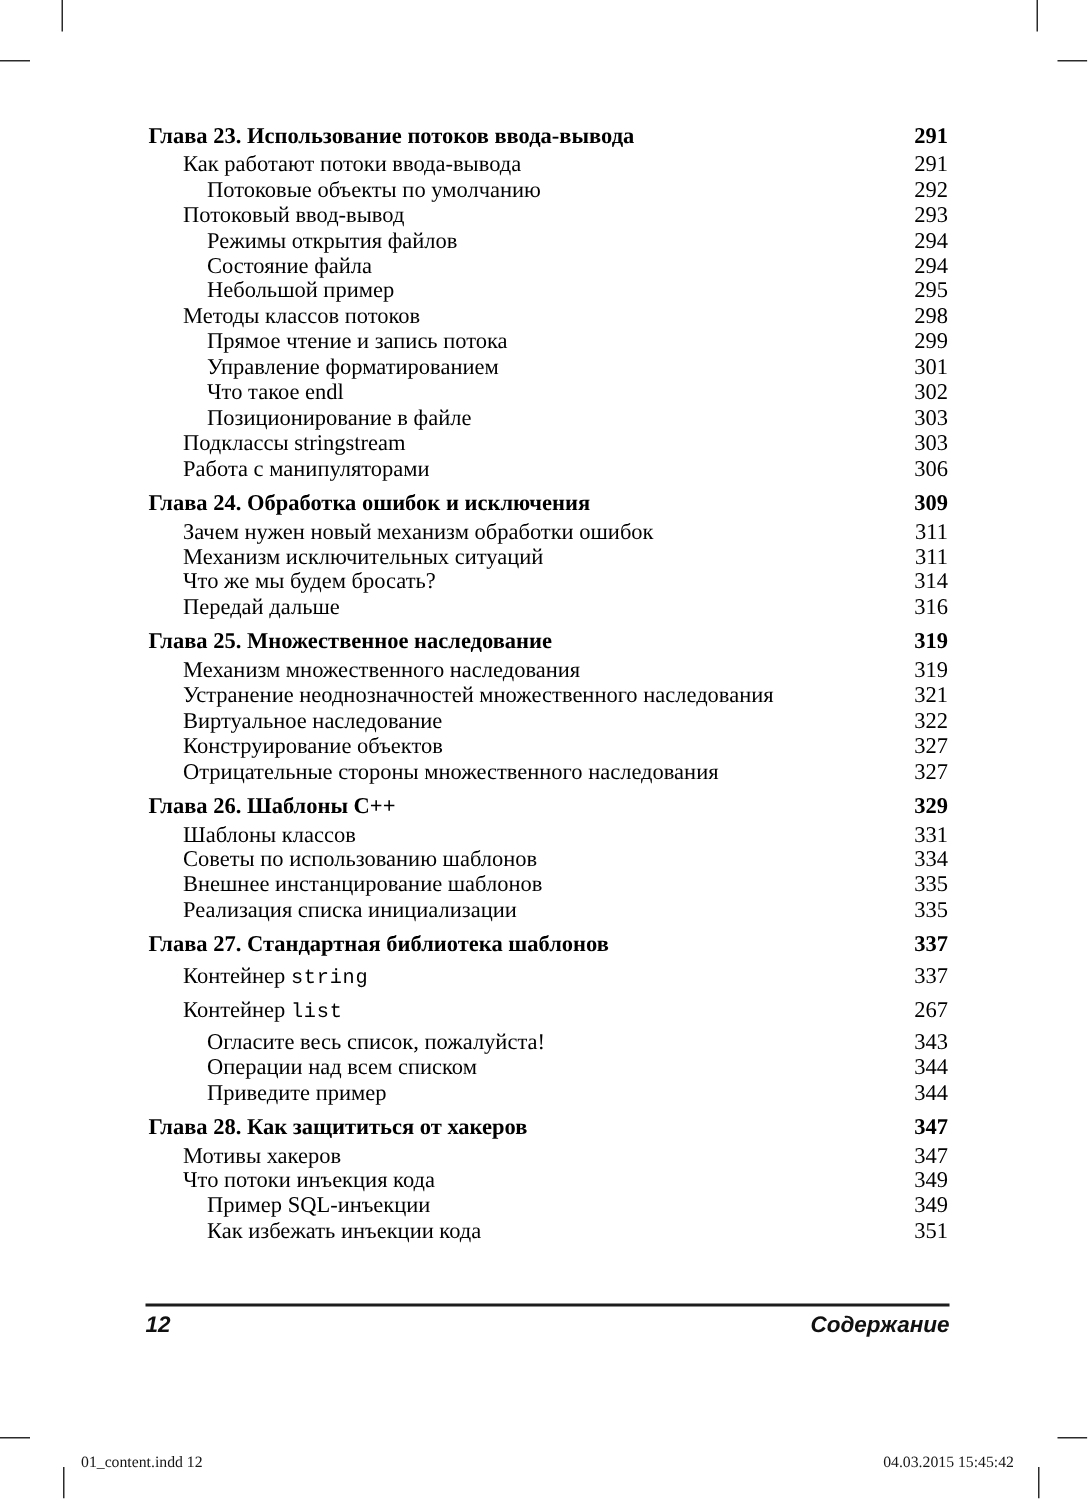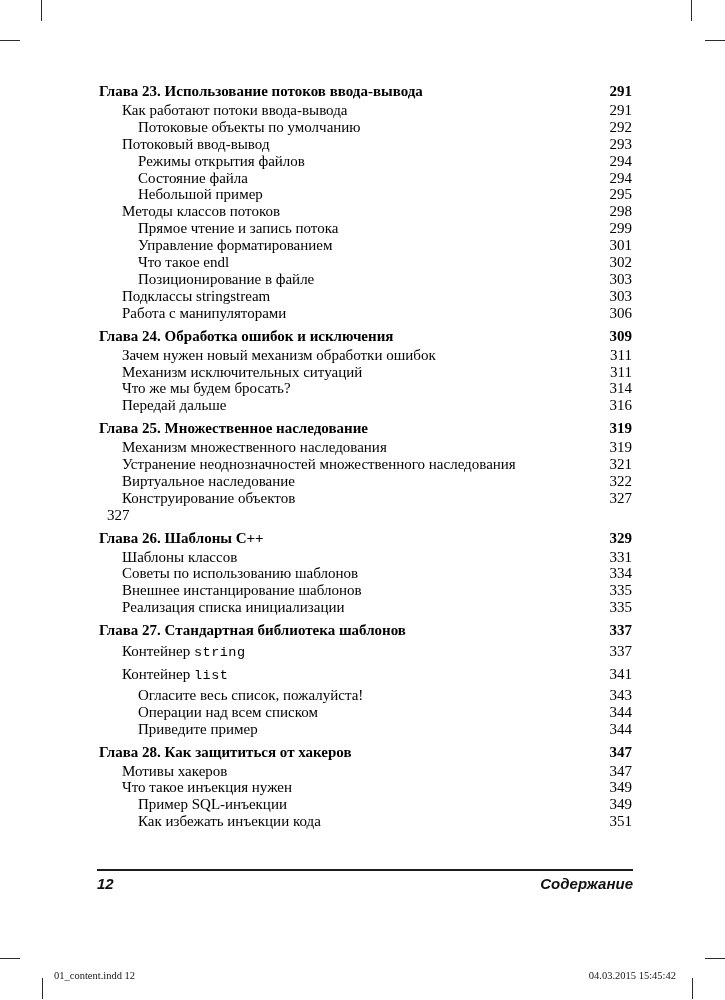--- a/index.html
+++ b/index.html
@@ -152,20 +152,21 @@
       </div>
       <div class="row lvl1">
         <span class="title">Виртуальное наследование</span>
         <span class="pagenum">322</span>
       </div>
       <div class="row lvl1">
         <span class="title">Конструирование объектов</span>
         <span class="pagenum">327</span>
       </div>
       <div class="row lvl1">
+        <span class="title">Отрицательные стороны множественного наследования</span>
         <span class="pagenum">327</span>
       </div>
       <div class="row chapter">
         <span class="title">Глава 26. Шаблоны C++</span>
         <span class="pagenum">329</span>
       </div>
       <div class="row lvl1">
         <span class="title">Шаблоны классов</span>
         <span class="pagenum">331</span>
       </div>
@@ -184,21 +185,21 @@
       <div class="row chapter">
         <span class="title">Глава 27. Стандартная библиотека шаблонов</span>
         <span class="pagenum">337</span>
       </div>
       <div class="row lvl1 has-mono">
         <span class="title"><span>Контейнер </span><span class="mono">string</span></span>
         <span class="pagenum">337</span>
       </div>
       <div class="row lvl1 has-mono">
         <span class="title"><span>Контейнер </span><span class="mono">list</span></span>
-        <span class="pagenum">341</span>
+        <span class="pagenum">267</span>
       </div>
       <div class="row lvl2">
         <span class="title">Огласите весь список, пожалуйста!</span>
         <span class="pagenum">343</span>
       </div>
       <div class="row lvl2">
         <span class="title">Операции над всем списком</span>
         <span class="pagenum">344</span>
       </div>
       <div class="row lvl2">
@@ -207,21 +208,21 @@
       </div>
       <div class="row chapter">
         <span class="title">Глава 28. Как защититься от хакеров</span>
         <span class="pagenum">347</span>
       </div>
       <div class="row lvl1">
         <span class="title">Мотивы хакеров</span>
         <span class="pagenum">347</span>
       </div>
       <div class="row lvl1">
-        <span class="title">Что такое инъекция нужен</span>
+        <span class="title">Что потоки инъекция кода</span>
         <span class="pagenum">349</span>
       </div>
       <div class="row lvl2">
         <span class="title">Пример SQL-инъекции</span>
         <span class="pagenum">349</span>
       </div>
       <div class="row lvl2">
         <span class="title">Как избежать инъекции кода</span>
         <span class="pagenum">351</span>
       </div>

